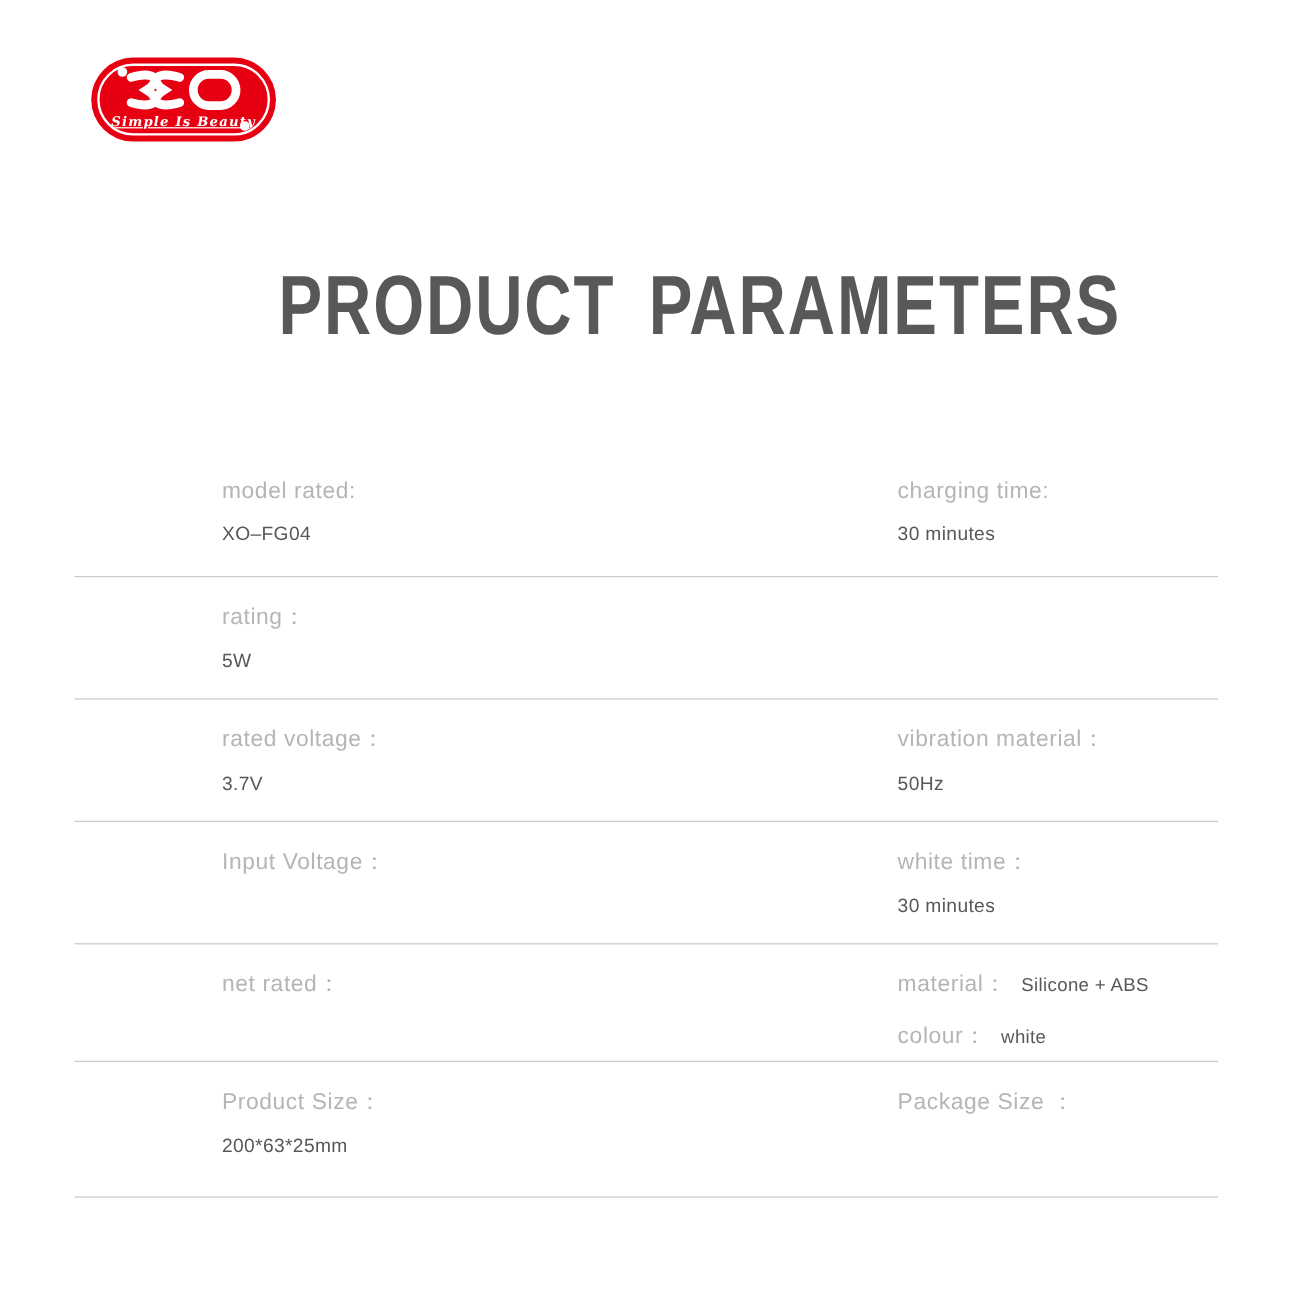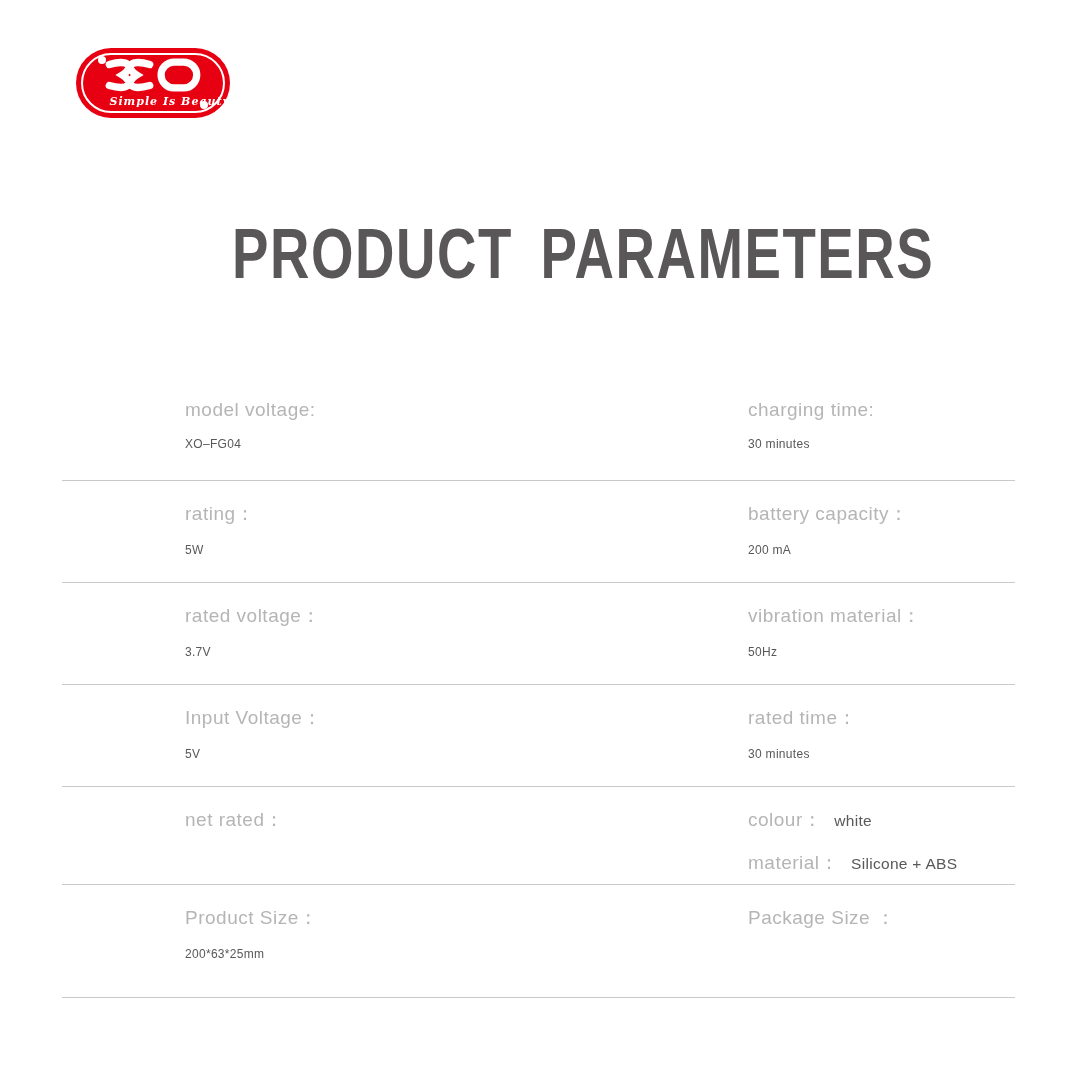--- a/index.html
+++ b/index.html
@@ -25,26 +25,27 @@
     position:absolute; width:8px; height:8px;
     background:#ffffff; border-radius:50%;
   }
   .logo .dot.tl { left:22px; top:8px; }
   .logo .dot.br { right:22px; bottom:9px; }
   .logo svg.monogram {
     position:absolute; left:27px; top:10px;
   }
   .logo .tagline {
     position:absolute; left:0; right:0; bottom:10px;
-    text-align:right;
+    text-align:center;
     color:#ffffff;
     font-family:"DejaVu Serif", serif;
     font-style:italic; font-weight:bold;
     font-size:11px; letter-spacing:1px;
     white-space:nowrap;
+    text-decoration:underline;
   }
 
   
   .title {
     position:absolute; left:232px; top:214px;
     font-size:70px; font-weight:bold;
     color:#595758;
     letter-spacing:2px; word-spacing:14px;
     transform:scaleX(0.78); transform-origin:left center;
     white-space:nowrap;
@@ -63,21 +64,21 @@
   .row.r5 { height:98px; }
   .row.r6 { height:113px; }
   .cell { padding-left:123px; box-sizing:border-box; }
   .spec-label {
     padding-top:20px;
     font-size:19px; color:#b5b5b6;
     letter-spacing:0.5px;
   }
   .spec-value {
     margin-top:16px;
-    font-size:12px; color:#595757;
+    font-size:16px; color:#595757;
     letter-spacing:0.3px;
   }
   .pair-line { padding-top:20px; white-space:nowrap; }
   .pair-line + .pair-line { padding-top:17px; }
   .pair-line .spec-label { display:inline; padding:0; }
   .pair-line .spec-value { display:inline; margin:0 0 0 12px; font-size:15.5px; }
 </style>
 </head>
 <body>
 
@@ -95,65 +96,60 @@
       </g>
     </svg>
     <div class="tagline">Simple Is Beauty</div>
   </div>
 
   <div class="title">PRODUCT PARAMETERS</div>
 
   <div class="table">
       <div class="row r1">
         <div class="cell">
-          <div class="spec-label">model voltage:</div>
+          <div class="spec-label">model rated:</div>
           <div class="spec-value">XO–FG04</div>
         </div>
         <div class="cell">
           <div class="spec-label">charging time:</div>
           <div class="spec-value">30 minutes</div>
         </div>
       </div>
       <div class="row r2">
         <div class="cell">
           <div class="spec-label">rating：</div>
           <div class="spec-value">5W</div>
-        </div>
-        <div class="cell">
-          <div class="spec-label">battery capacity：</div>
-          <div class="spec-value">200 mA</div>
         </div>
       </div>
       <div class="row r3">
         <div class="cell">
           <div class="spec-label">rated voltage：</div>
           <div class="spec-value">3.7V</div>
         </div>
         <div class="cell">
           <div class="spec-label">vibration material：</div>
           <div class="spec-value">50Hz</div>
         </div>
       </div>
       <div class="row r4">
         <div class="cell">
           <div class="spec-label">Input Voltage：</div>
-          <div class="spec-value">5V</div>
         </div>
         <div class="cell">
-          <div class="spec-label">rated time：</div>
+          <div class="spec-label">white time：</div>
           <div class="spec-value">30 minutes</div>
         </div>
       </div>
       <div class="row r5">
         <div class="cell">
           <div class="spec-label">net rated：</div>
         </div>
         <div class="cell">
+          <div class="pair-line"><div class="spec-label">material：</div><div class="spec-value">Silicone + ABS</div></div>
           <div class="pair-line"><div class="spec-label">colour：</div><div class="spec-value">white</div></div>
-          <div class="pair-line"><div class="spec-label">material：</div><div class="spec-value">Silicone + ABS</div></div>
         </div>
       </div>
       <div class="row r6">
         <div class="cell">
           <div class="spec-label">Product Size：</div>
           <div class="spec-value">200*63*25mm</div>
         </div>
         <div class="cell">
           <div class="spec-label">Package Size ：</div>
         </div>

